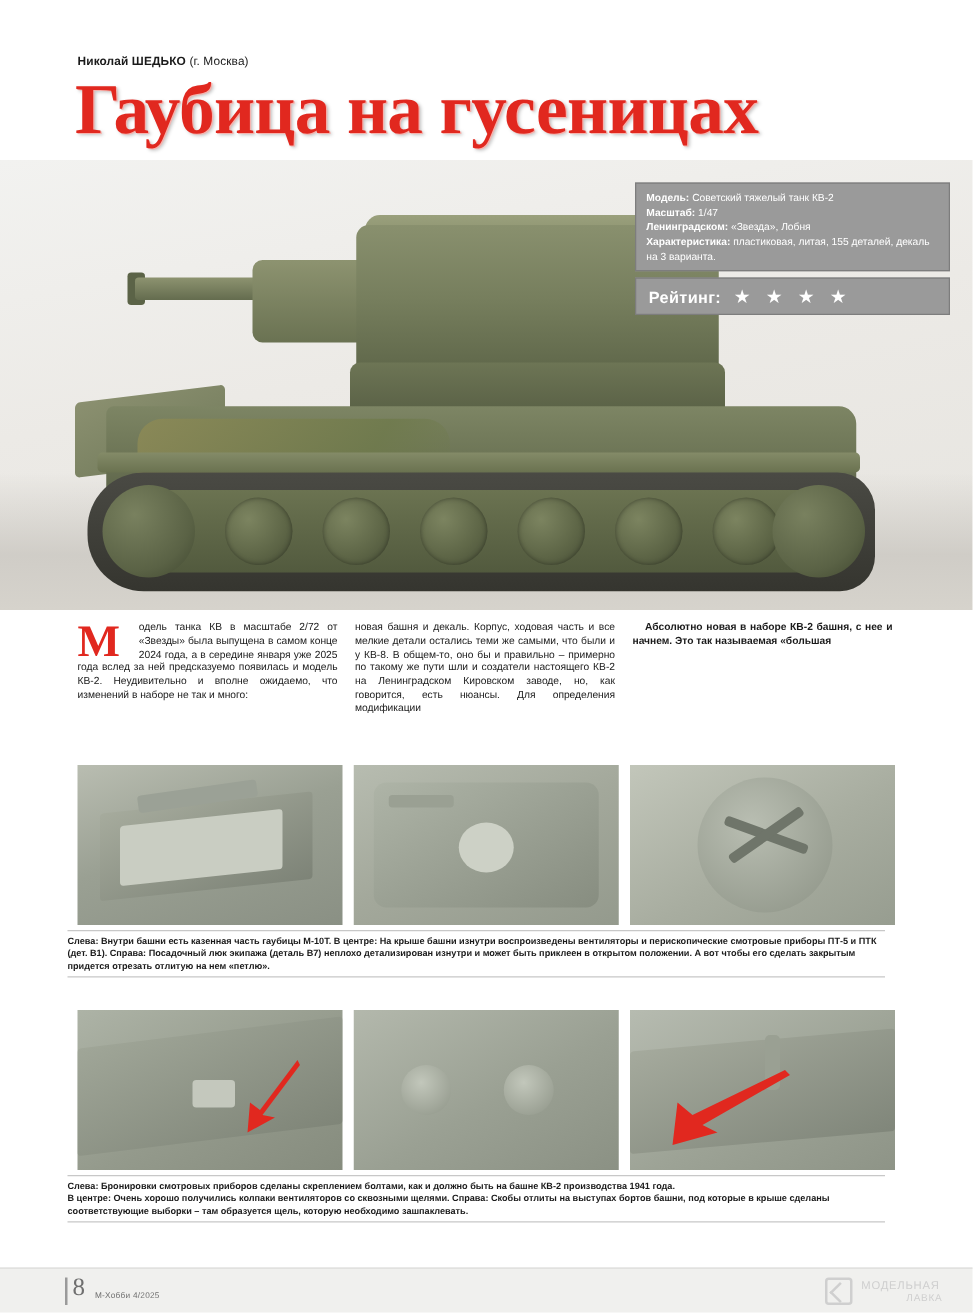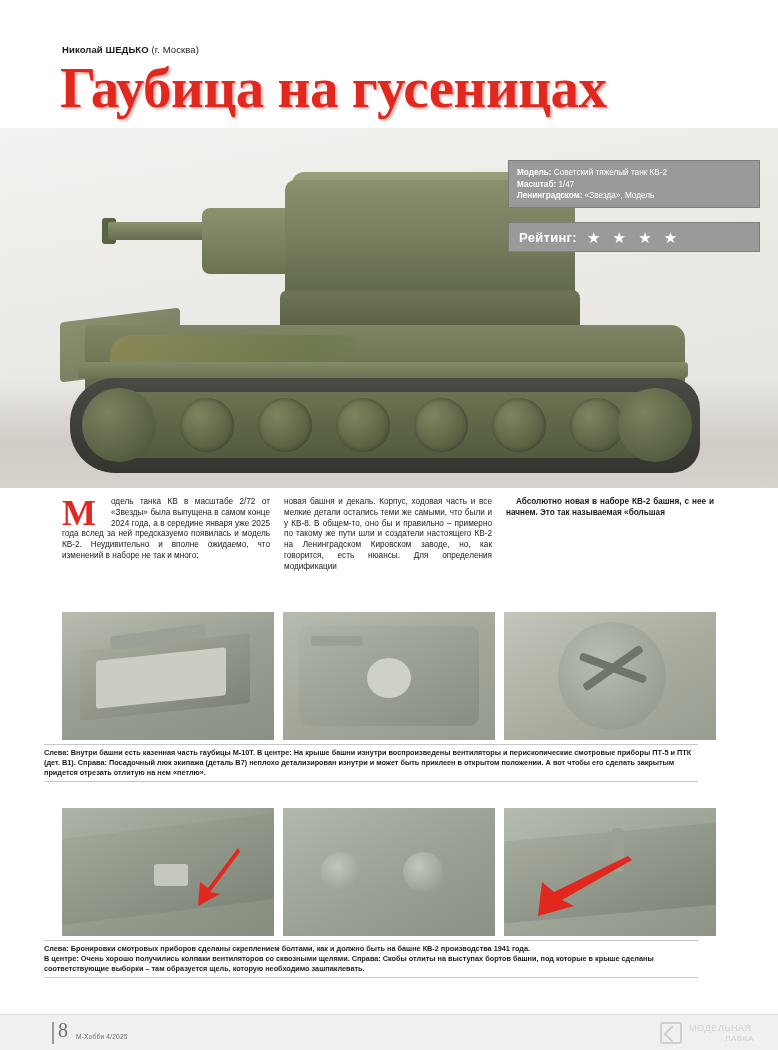--- a/index.html
+++ b/index.html
@@ -121,21 +121,21 @@
     background: radial-gradient(circle at 35% 32%, #79815f 0%, #5a6245 65%, #3f462f 100%);
   }
   .fender {
     position:absolute; left:48px; top:212px; width:610px; height:16px;
     background: linear-gradient(180deg,#848b68 0%,#6a7250 100%);
     border-radius:4px;
   }
 
   
   .infobox {
-    position:absolute; right:18px; top:160px;
+    position:absolute; right:18px; top:146px;
     width:252px;
     background:#9a9a9a;
     border:1px solid #7d7d7d;
     padding:6px 8px 5px 8px;
     color:#fff;
     font-size:8.2px;
     line-height:1.42;
   }
   .infobox .line b { font-weight:bold; }
   .rating {
@@ -179,21 +179,21 @@
   .ph.g1b { background: linear-gradient(155deg,#b7bcb0 0%,#a3a89b 50%,#949a8d 100%); }
   .ph.g1c { background: linear-gradient(150deg,#c2c6ba 0%,#a8ada0 55%,#979d90 100%); }
   .ph.g2a { background: linear-gradient(150deg,#adb3a6 0%,#949a8c 55%,#868c7e 100%); }
   .ph.g2b { background: linear-gradient(150deg,#b3b8ac 0%,#9aa093 55%,#8b9184 100%); }
   .ph.g2c { background: linear-gradient(150deg,#b6bbb0 0%,#9da396 55%,#8e9487 100%); }
   .blob { position:absolute; border-radius:50%; }
   .bar { position:absolute; border-radius:3px; }
   .arrow-red { position:absolute; }
 
   .caption {
-    position:absolute; left:44px; width:654px;
+    position:absolute; left:54px; width:654px;
     font-size:7.3px; line-height:1.35; font-weight:bold;
     border-top:1px solid #c8c8c8;
     border-bottom:1px solid #c8c8c8;
     padding:3px 0 3px 0;
   }
   .cap1 { top:744px; }
   .cap2 { top:940px; }
 
   
   .footer-bar {
@@ -272,21 +272,25 @@
     <div class="line">
       <b>Модель:</b>
       <span>Советский тяжелый танк КВ-2</span>
     </div>
     <div class="line">
       <b>Масштаб:</b>
       <span>1/47</span>
     </div>
     <div class="line">
       <b>Ленинградском:</b>
-      <span>«Звезда», Модель</span>
+      <span>«Звезда», Лобня</span>
+    </div>
+    <div class="line">
+      <b>Характеристика:</b>
+      <span>пластиковая, литая, 155 деталей, декаль на 3 варианта.</span>
     </div>
   </div>
 
   <div class="rating">
     <span class="lbl">Рейтинг:</span>
     <span class="stars">★ ★ ★ ★</span>
   </div>
 
   <div class="cols">
     <div class="col">

